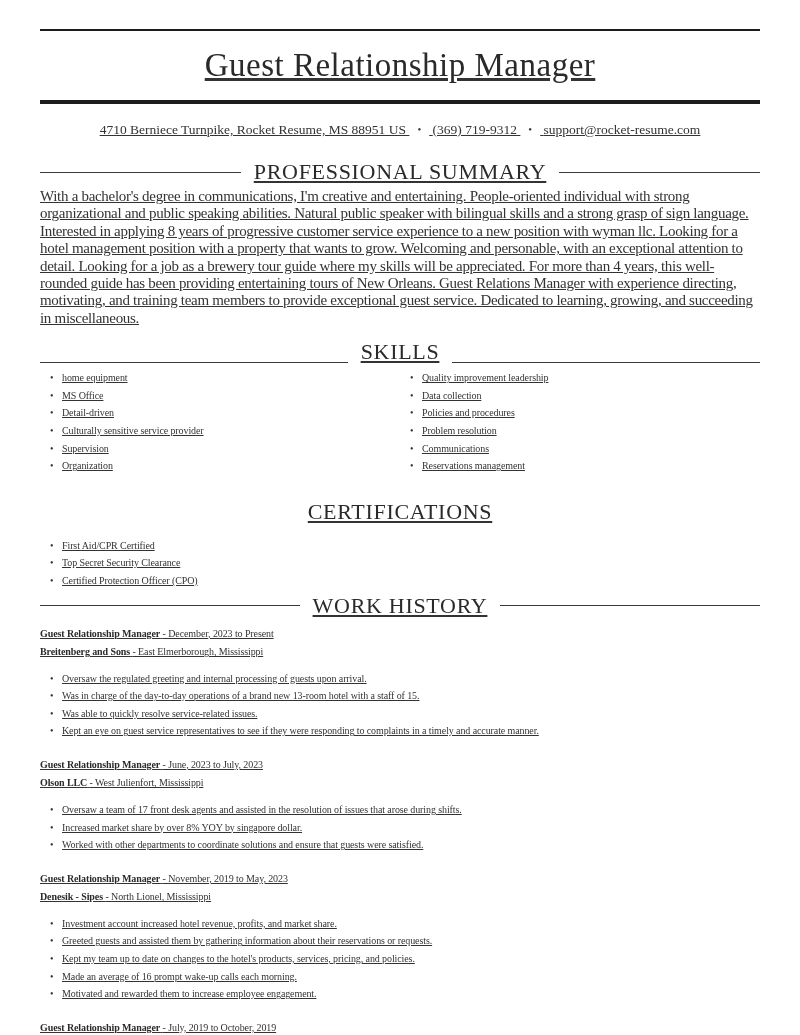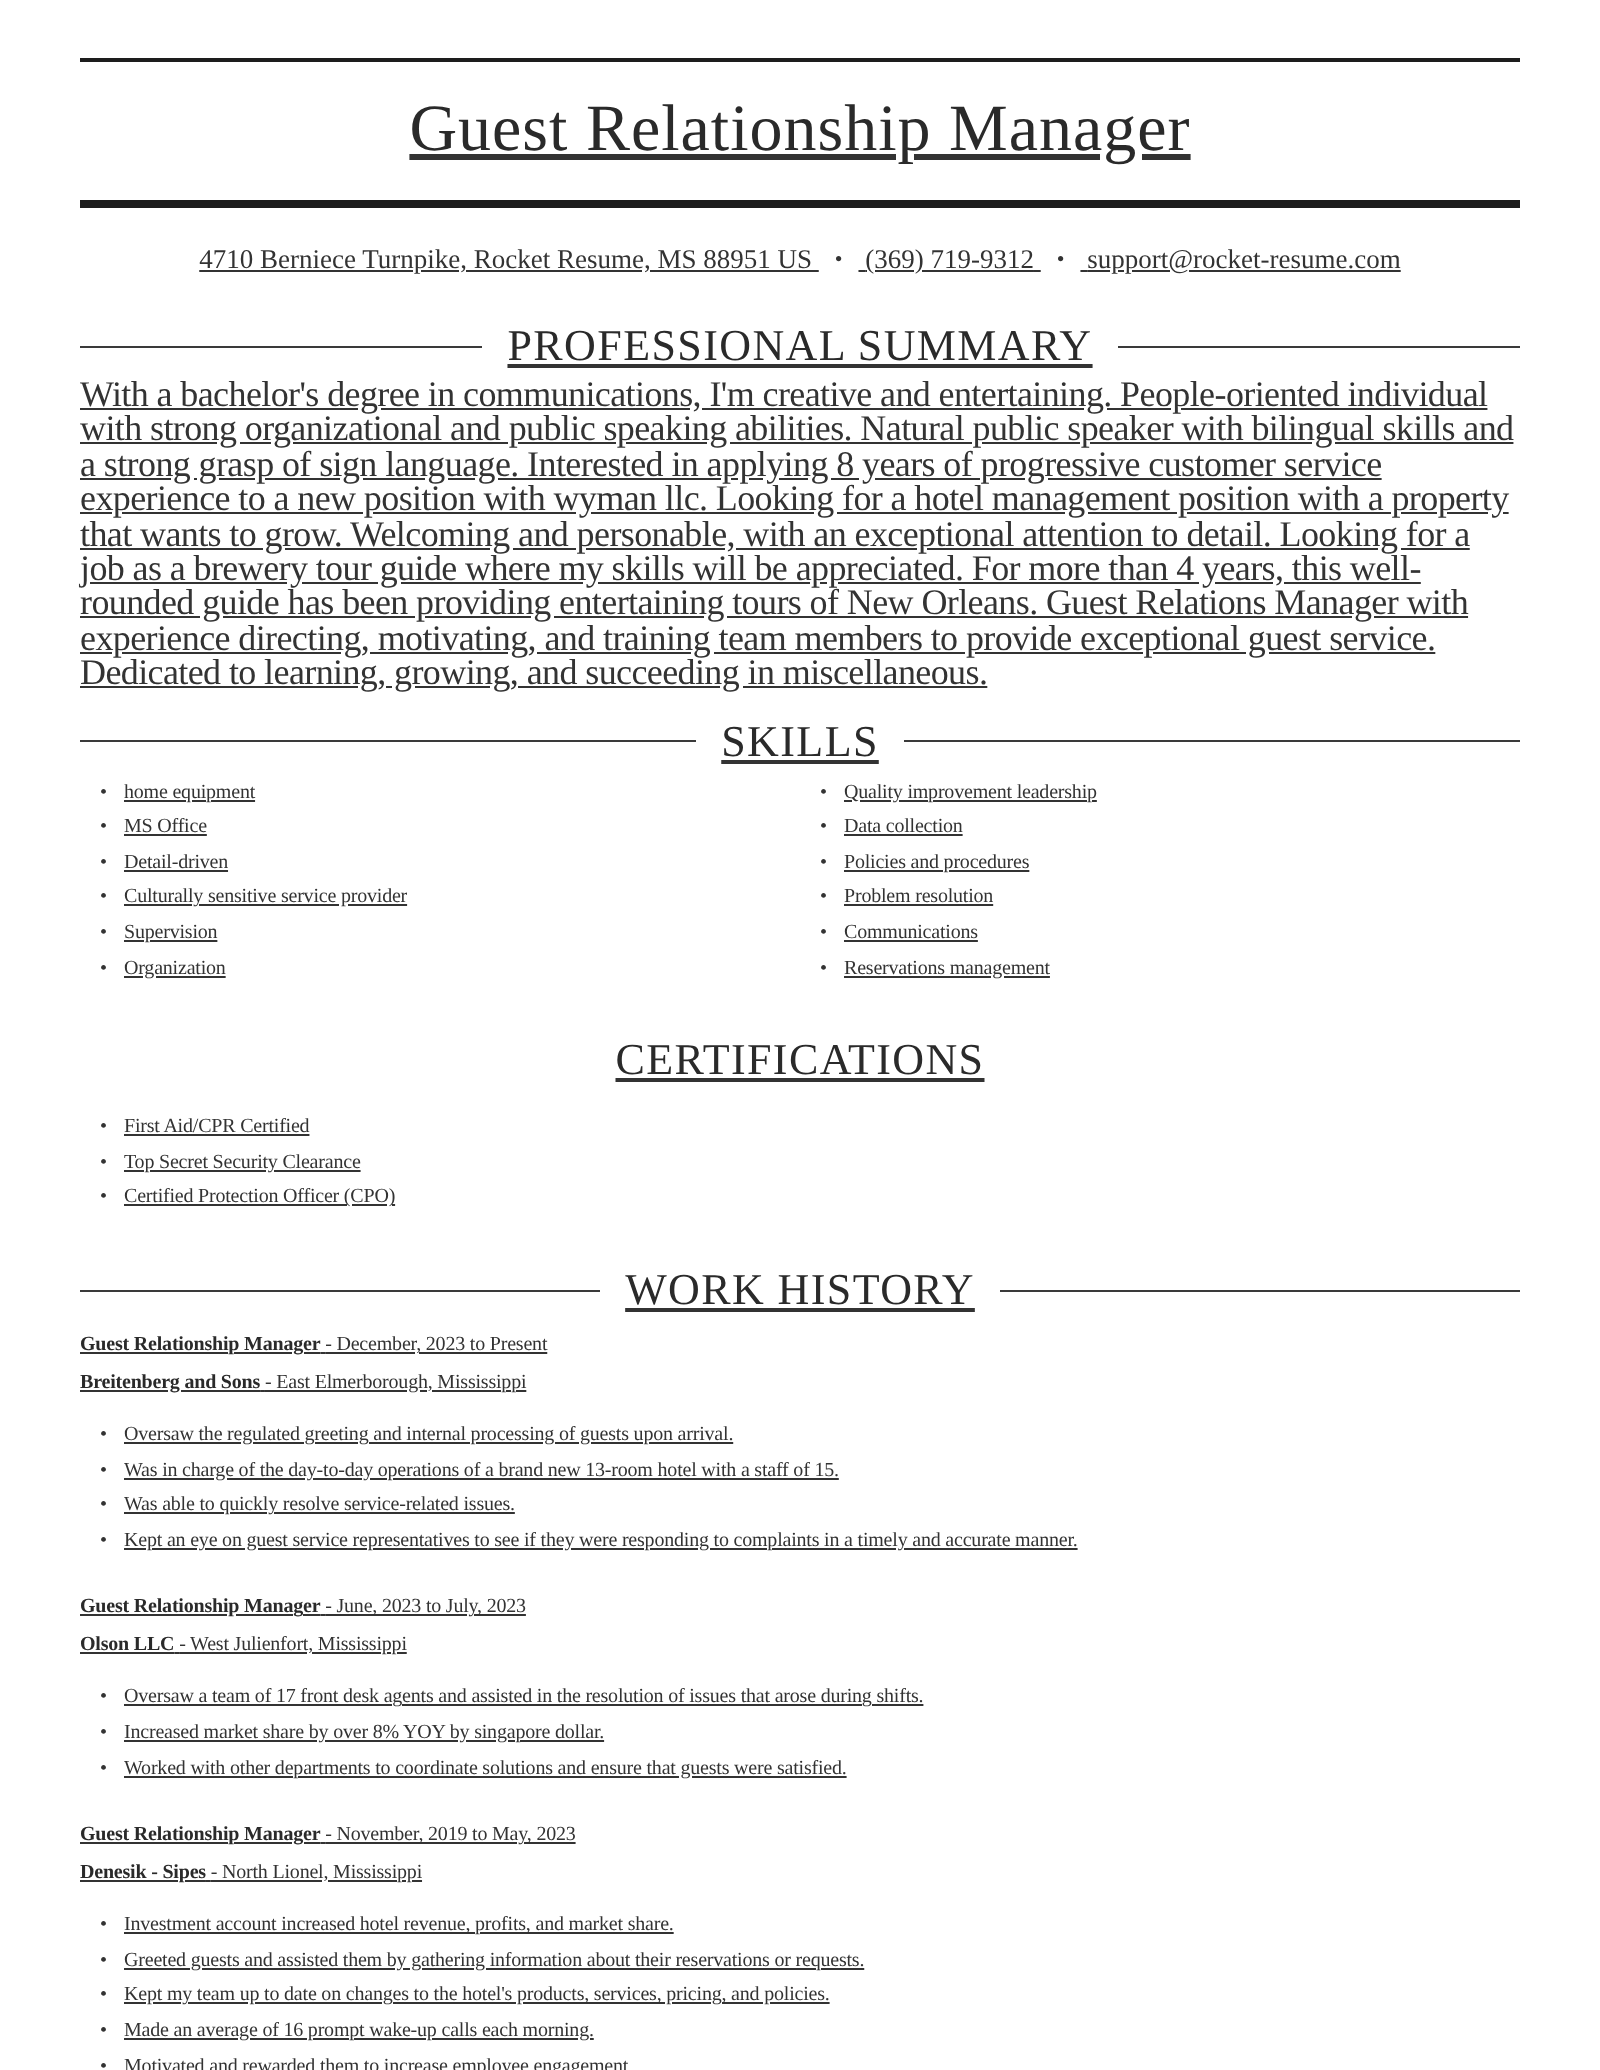--- a/index.html
+++ b/index.html
@@ -26,25 +26,25 @@
   }
   .title-rule{margin-top:10px;height:3px;border-top:1.2px solid var(--rule-dark);border-bottom:3px solid var(--rule-dark);}
 
   .contact{margin-top:17px;text-align:center;font-size:13.5px;line-height:17px;}
   .contact .sep{display:inline-block;margin:0 8px;font-size:11px;transform:translateY(-1px);}
 
   .sec-header{display:flex;align-items:center;gap:13px;}
   .sec-header .rule{flex:1;height:0;border-top:1.4px solid var(--rule-light);}
   .sec-header .label{font-size:22px;line-height:22px;letter-spacing:0.7px;color:var(--heading);white-space:nowrap;}
   .sh-summary{margin-top:22px;}
-  .sh-skills{margin-top:14px;}
+  .sh-skills{margin-top:14px;align-items:flex-end;}
   .sh-certs{margin-top:12px;flex-direction:column;}
-  .sh-work{margin-top:26px;justify-content:space-between;}
+  .sh-work{margin-top:5px;justify-content:space-between;}
 
-  .summary-text{margin:5px 0 0;font-size:18px;line-height:17.4px;letter-spacing:-0.3px;}
+  .summary-text{margin:5px 0 0;font-size:15px;line-height:17.4px;letter-spacing:-0.3px;}
 
   ul.bullets{list-style:none;margin:0;padding:0;}
   ul.bullets li{position:relative;padding-left:22px;font-size:10px;line-height:17.6px;letter-spacing:-0.1px;}
   ul.bullets li::before{content:"\2022";position:absolute;left:10px;}
 
   .skills-grid{display:grid;grid-template-columns:1fr 1fr;margin-top:6px;}
   .cert-list{margin-top:7px;}
 
   .work-jobs{margin-top:8px;}
   .job + .job{margin-top:16px;}

